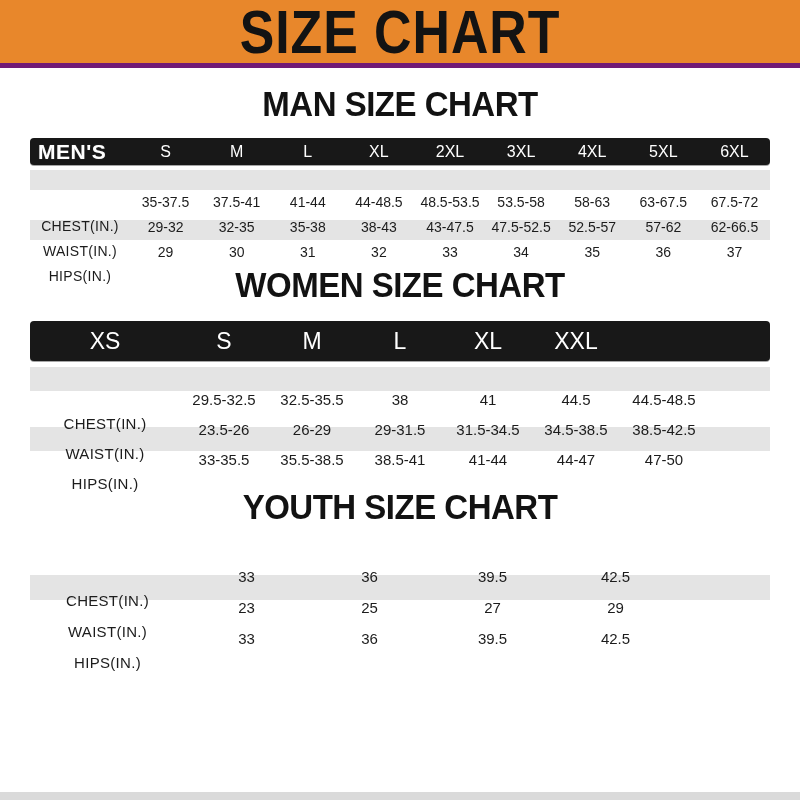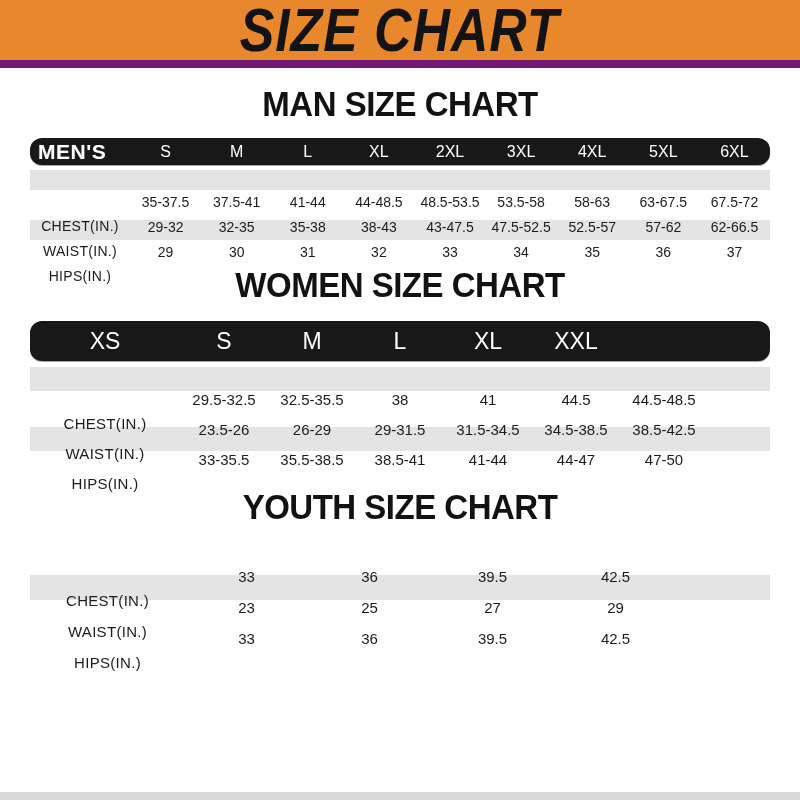--- a/index.html
+++ b/index.html
@@ -10,22 +10,22 @@
     background: #ffffff;
     overflow: hidden;
     font-family: "Liberation Sans", "DejaVu Sans", sans-serif;
     color: #1a1a1a;
   }
 
   
   .banner {
     height: 68px;
     background: #E8872B;
-    border-bottom: 8px solid #701a75;
-    display: flex; align-items: center; justify-content: center; font-style: italic;
+    border-bottom: 5px solid #701a75;
+    display: flex; align-items: center; justify-content: center;
   }
   .banner h1 {
     font-size: 54px; font-weight: 800; color: #131313;
     letter-spacing: 1px;
     transform: scaleY(1.12) scaleX(0.96);
   }
 
   
   .section-heading {
     text-align: center;
@@ -43,21 +43,21 @@
   .m-women { margin-top: 17px; }
   .m-youth { margin-top: 18px; }
 
   .trow { display: grid; align-items: center; }
   .t-men   .trow { grid-template-columns: 100px repeat(9, 1fr); }
   .t-women .trow { grid-template-columns: 150px repeat(6, 88px) 1fr; }
   .t-youth .trow { grid-template-columns: 155px repeat(4, 123px) 1fr; }
 
   .thead {
     background: #181818; color: #ffffff;
-    border-radius: 12px;
+    border-radius: 4px;
     box-shadow: 0 1px 0 rgba(0,0,0,.35);
   }
   .t-men   .thead { height: 27px; }
   .t-women .thead { height: 40px; }
   .t-youth .thead { height: 43px; }
 
   .tlabel {
     font-weight: 800; padding-left: 8px;
     text-shadow: 0 0 1px rgba(255,255,255,.25);
   }

